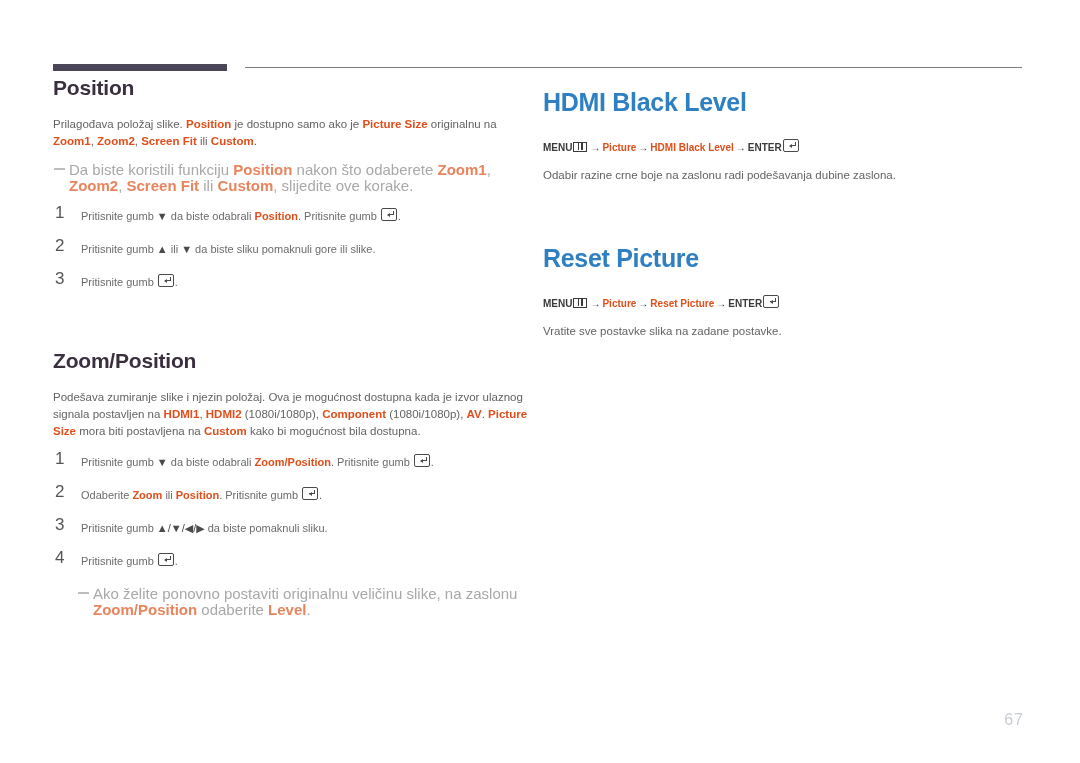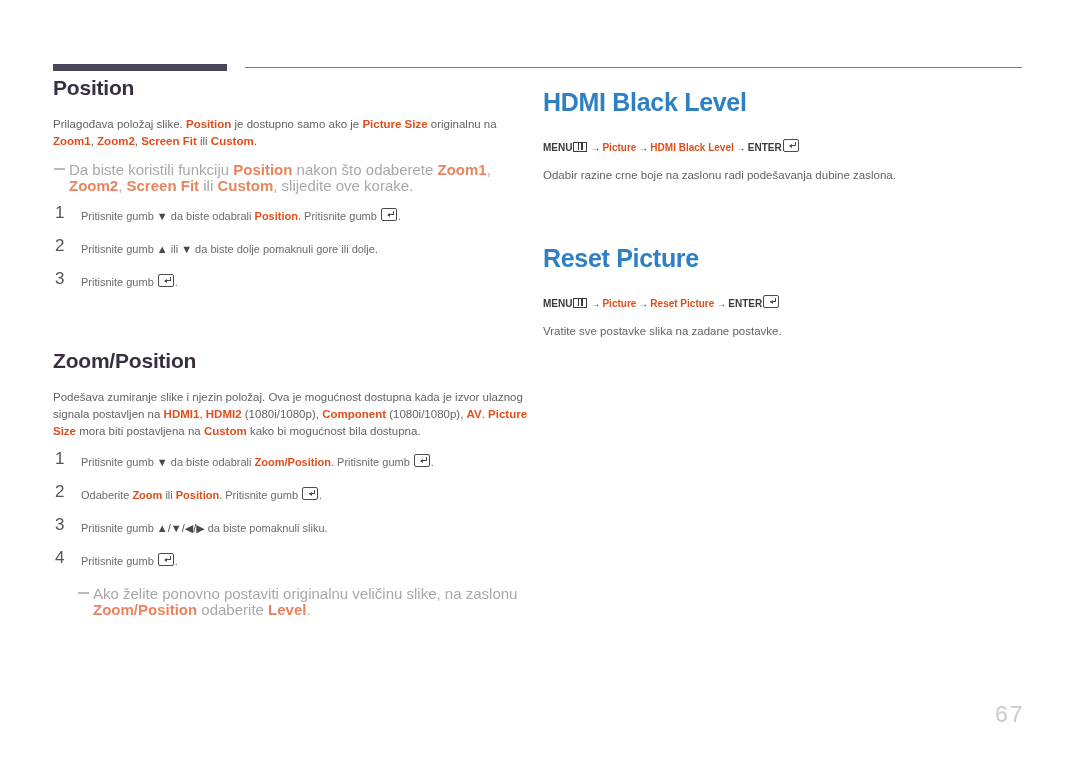--- a/index.html
+++ b/index.html
@@ -221,24 +221,23 @@
     width: 1.4px; height: 7px;
     background: #3a3a3a;
   }
   .arw { font-size: 11px; color: #4a4a4a; }
 
   
   .page-num {
     position: absolute;
     right: 56px;
     bottom: 34px;
-    font-size: 23px;
+    font-size: 16px;
     color: #c9ccd4;
     letter-spacing: 1px;
-    font-family: Liberation Mono, monospace;
   }
 </style>
 </head>
 <body>
 
 <div class="page">
 
   <div class="header-rules">
     <div class="rule-thick"></div>
     <div class="rule-thin"></div>
@@ -253,21 +252,21 @@
 
       <div class="note-wrap">
         <p class="note"><span>Da biste koristili funkciju </span><span class="hl">Position</span><span> nakon što odaberete </span><span class="hl">Zoom1</span><span>, </span><span class="hl">Zoom2</span><span>, </span><span class="hl">Screen Fit</span><span> ili </span><span class="hl">Custom</span><span>, slijedite ove korake.</span></p>
       </div>
 
       <ol class="steps">
         <li>
           <span class="num">1</span><span>Pritisnite gumb </span><span class="arw">▼</span><span> da biste odabrali </span><span class="hl">Position</span><span>. Pritisnite gumb </span><span class="icon-enter"></span><span>.</span>
         </li>
         <li>
-          <span class="num">2</span><span>Pritisnite gumb </span><span class="arw">▲</span><span> ili </span><span class="arw">▼</span><span> da biste dolje pomaknuli gore ili dolje.</span>
+          <span class="num">2</span><span>Pritisnite gumb </span><span class="arw">▲</span><span> ili </span><span class="arw">▼</span><span> da biste sliku pomaknuli gore ili slike.</span>
         </li>
         <li>
           <span class="num">3</span><span>Pritisnite gumb </span><span class="icon-enter"></span><span>.</span>
         </li>
       </ol>
     </div>
 
     <div class="gap-mid"></div>
 
     <div class="sec-block">

